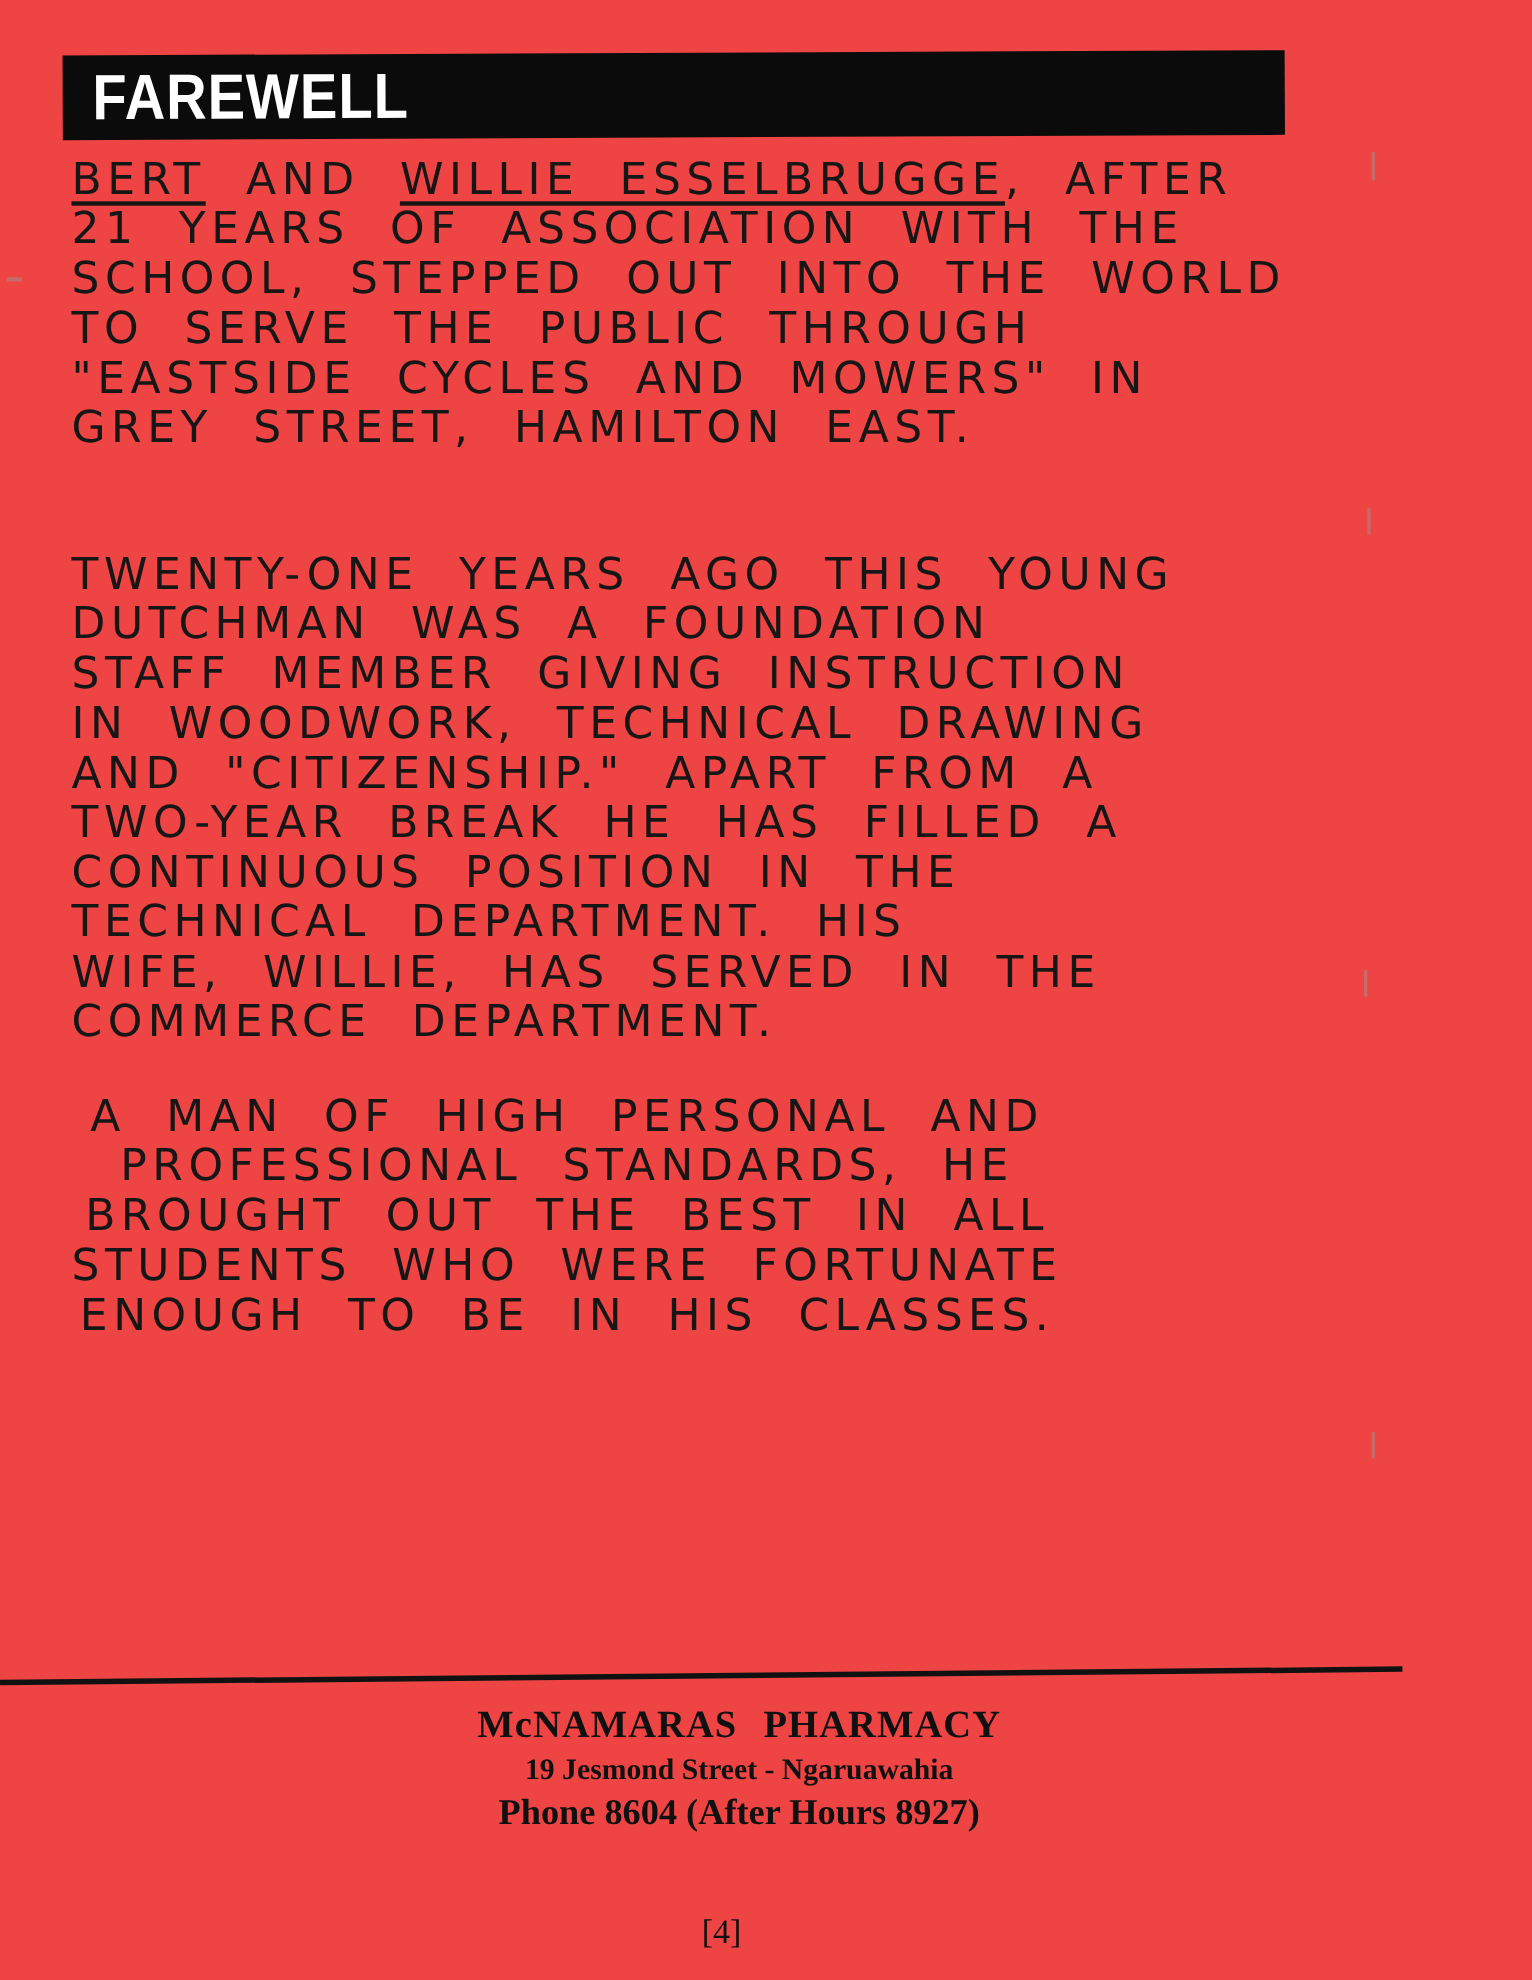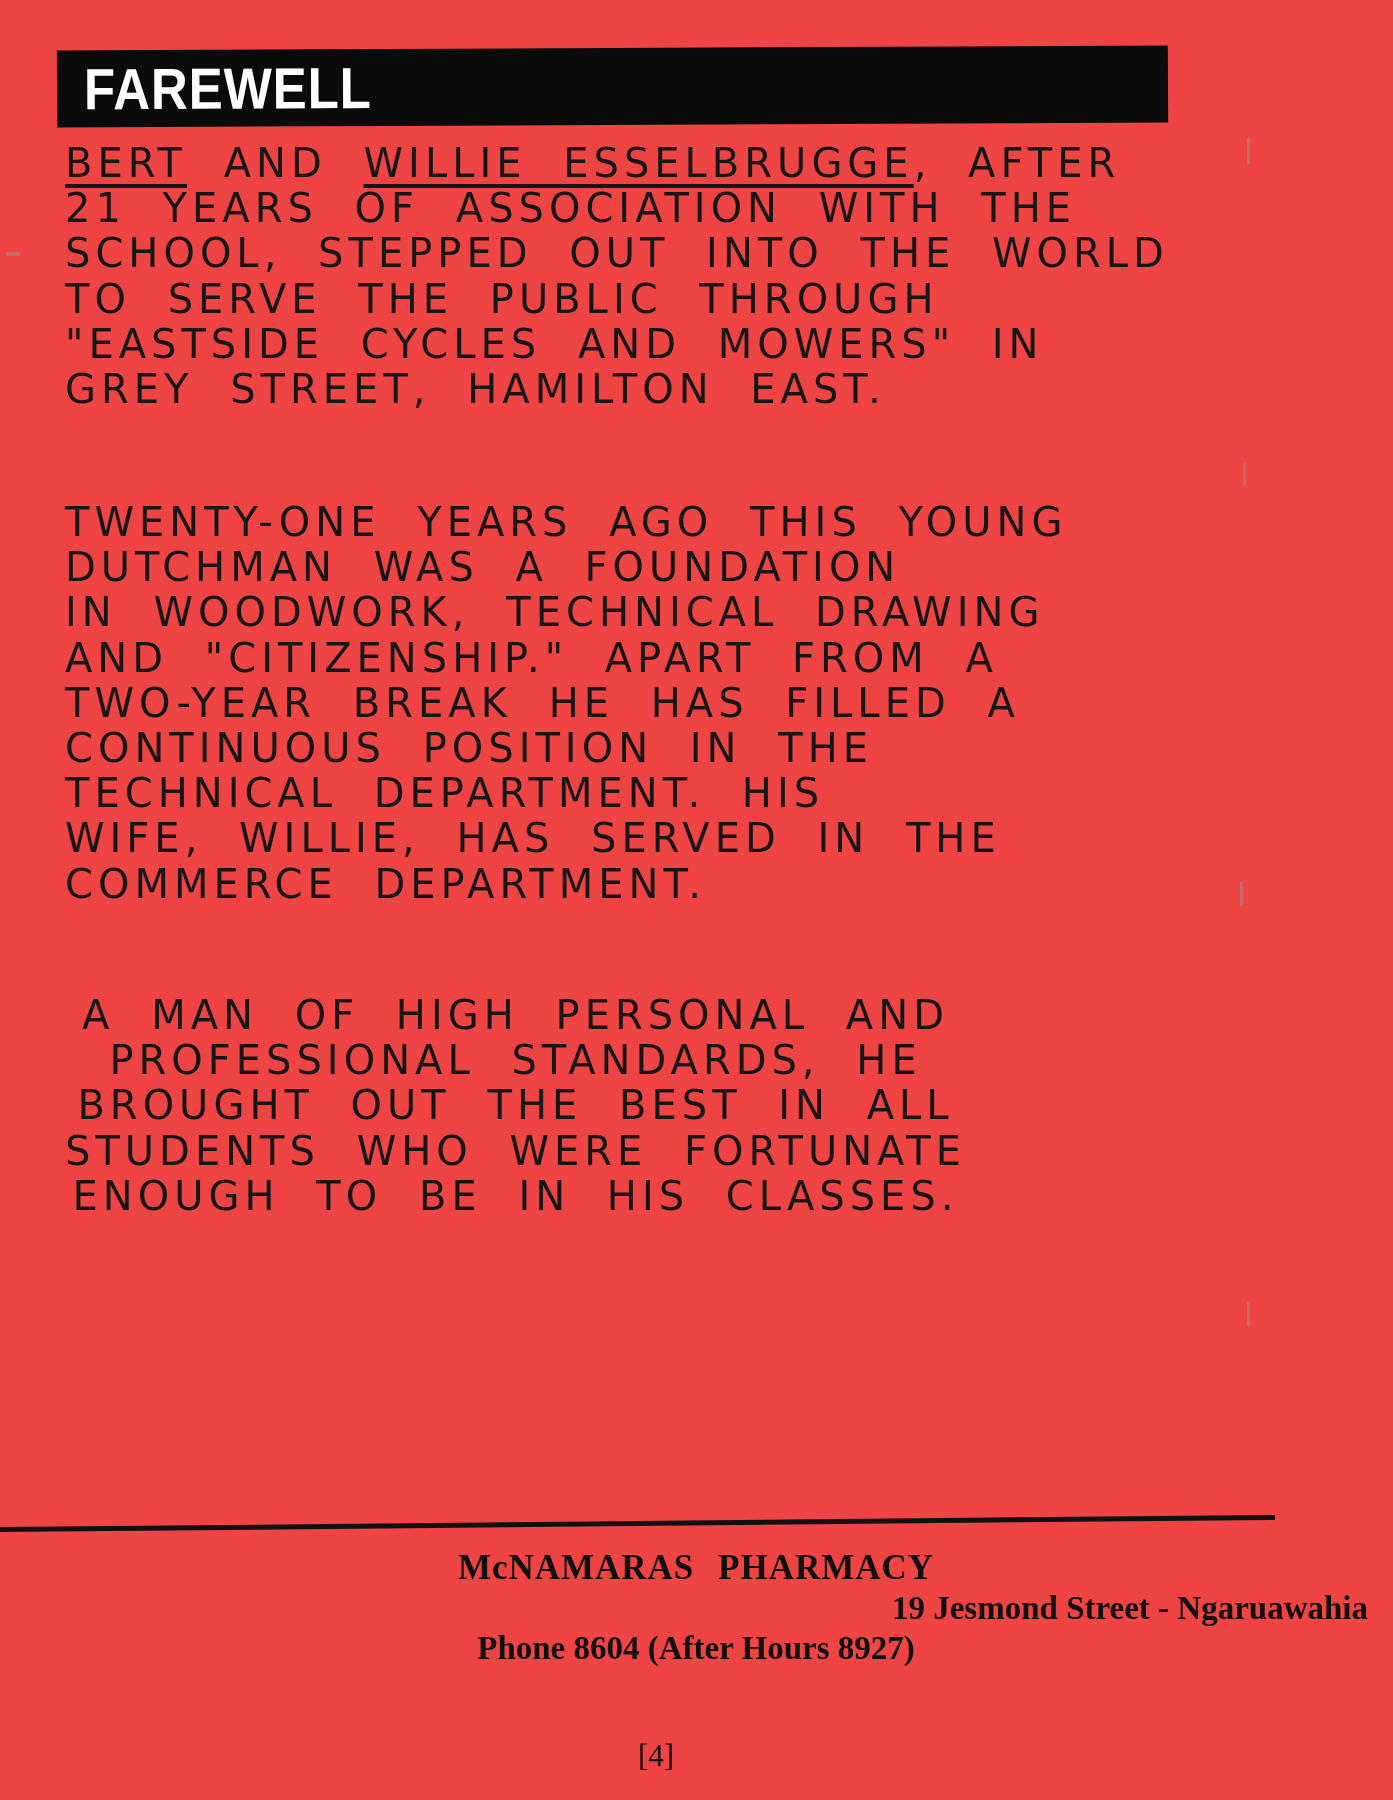--- a/index.html
+++ b/index.html
@@ -65,24 +65,23 @@
   }
   .advert {
     position: absolute;
     left: 0;
     top: 1548px;
     width: 1344px;
     text-align: center;
     font-family: "Liberation Serif", serif;
     font-weight: bold;
     color: #101010;
-    padding-left: 24px;
   }
   .advert-name   { font-size: 35px; line-height: 40px; letter-spacing: 1px; word-spacing: 14px; }
-  .advert-address{ font-size: 33px; line-height: 40px; text-align: right; }
+  .advert-address{ font-size: 27px; line-height: 40px; }
   .advert-phone  { font-size: 33px; line-height: 40px; }
   .page-number {
     position: absolute;
     left: 0;
     top: 1738px;
     width: 1312px;
     text-align: center;
     font-family: "Liberation Serif", serif;
     font-size: 31px;
     color: #101010;
@@ -112,20 +111,21 @@
     <div>21 YEARS OF ASSOCIATION WITH THE</div>
     <div>SCHOOL, STEPPED OUT INTO THE WORLD</div>
     <div>TO SERVE THE PUBLIC THROUGH</div>
     <div>"EASTSIDE CYCLES AND MOWERS" IN</div>
     <div>GREY STREET, HAMILTON EAST.</div>
   </div>
 
   <div class="para p2">
     <div>TWENTY-ONE YEARS AGO THIS YOUNG</div>
     <div>DUTCHMAN WAS A FOUNDATION</div>
+    <div>STAFF MEMBER GIVING INSTRUCTION</div>
     <div>IN WOODWORK, TECHNICAL DRAWING</div>
     <div>AND "CITIZENSHIP." APART FROM A</div>
     <div>TWO-YEAR BREAK HE HAS FILLED A</div>
     <div>CONTINUOUS POSITION IN THE</div>
     <div>TECHNICAL DEPARTMENT. HIS</div>
     <div>WIFE, WILLIE, HAS SERVED IN THE</div>
     <div>COMMERCE DEPARTMENT.</div>
   </div>
 
   <div class="para p3">

